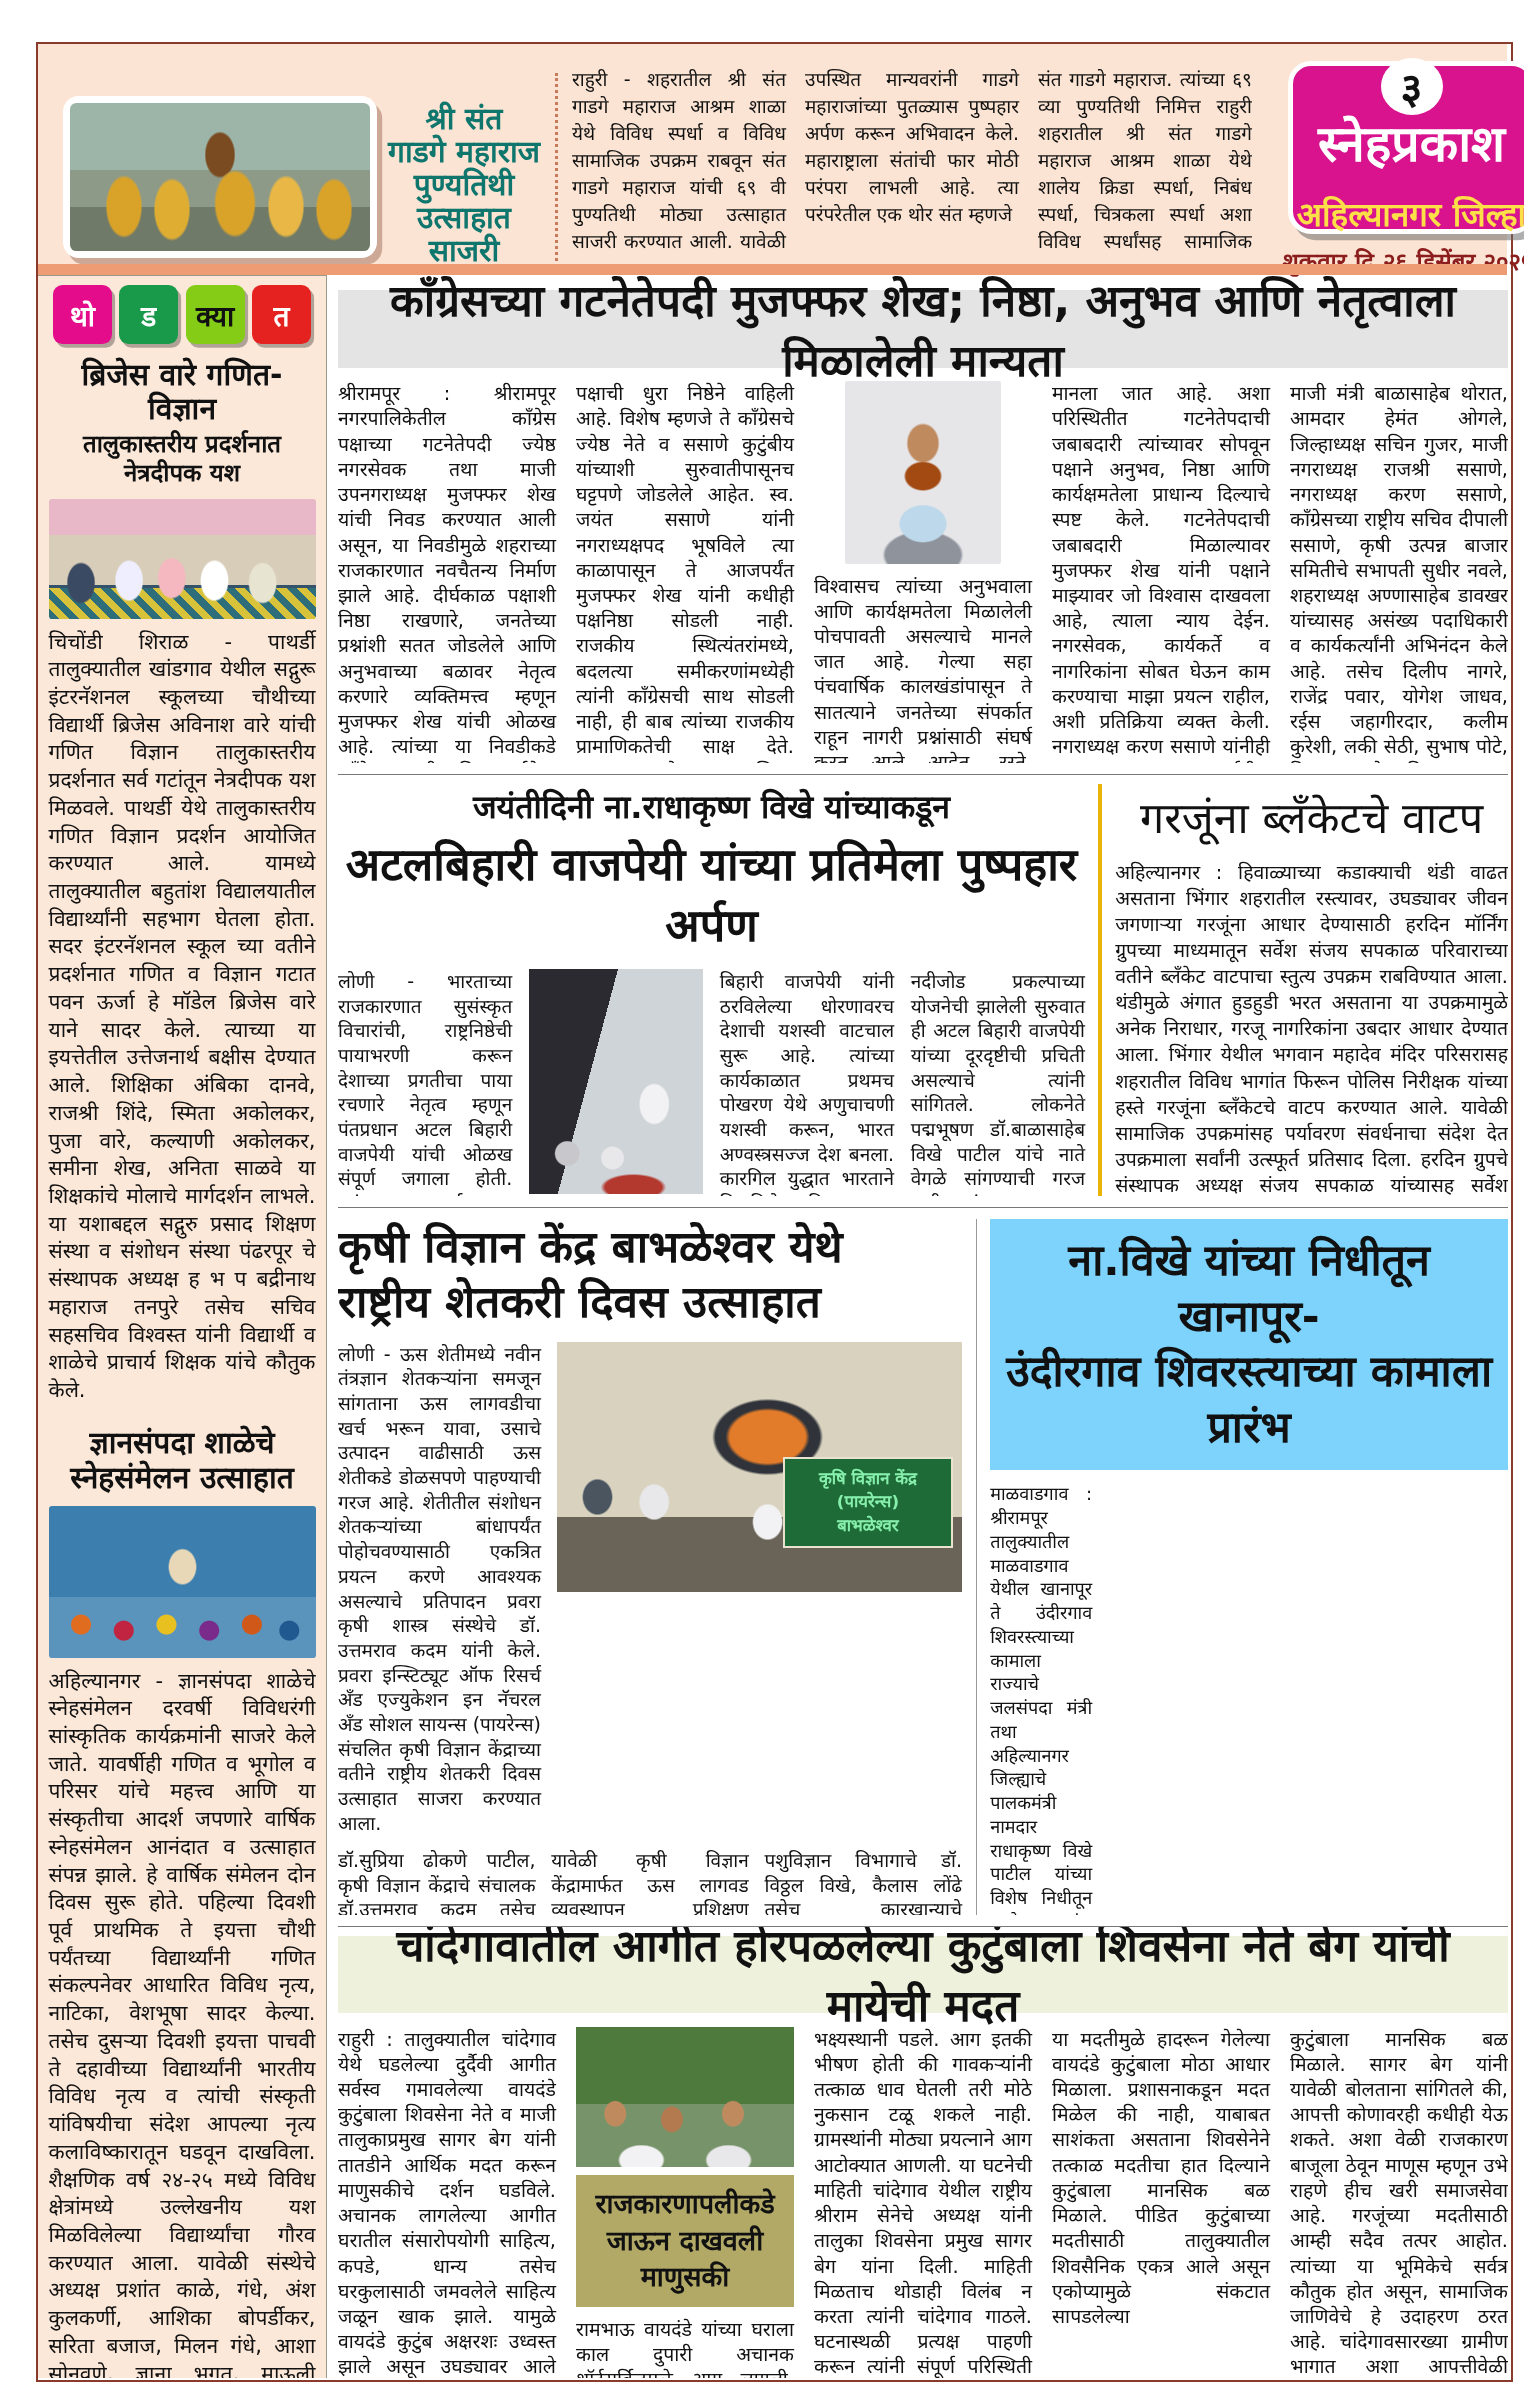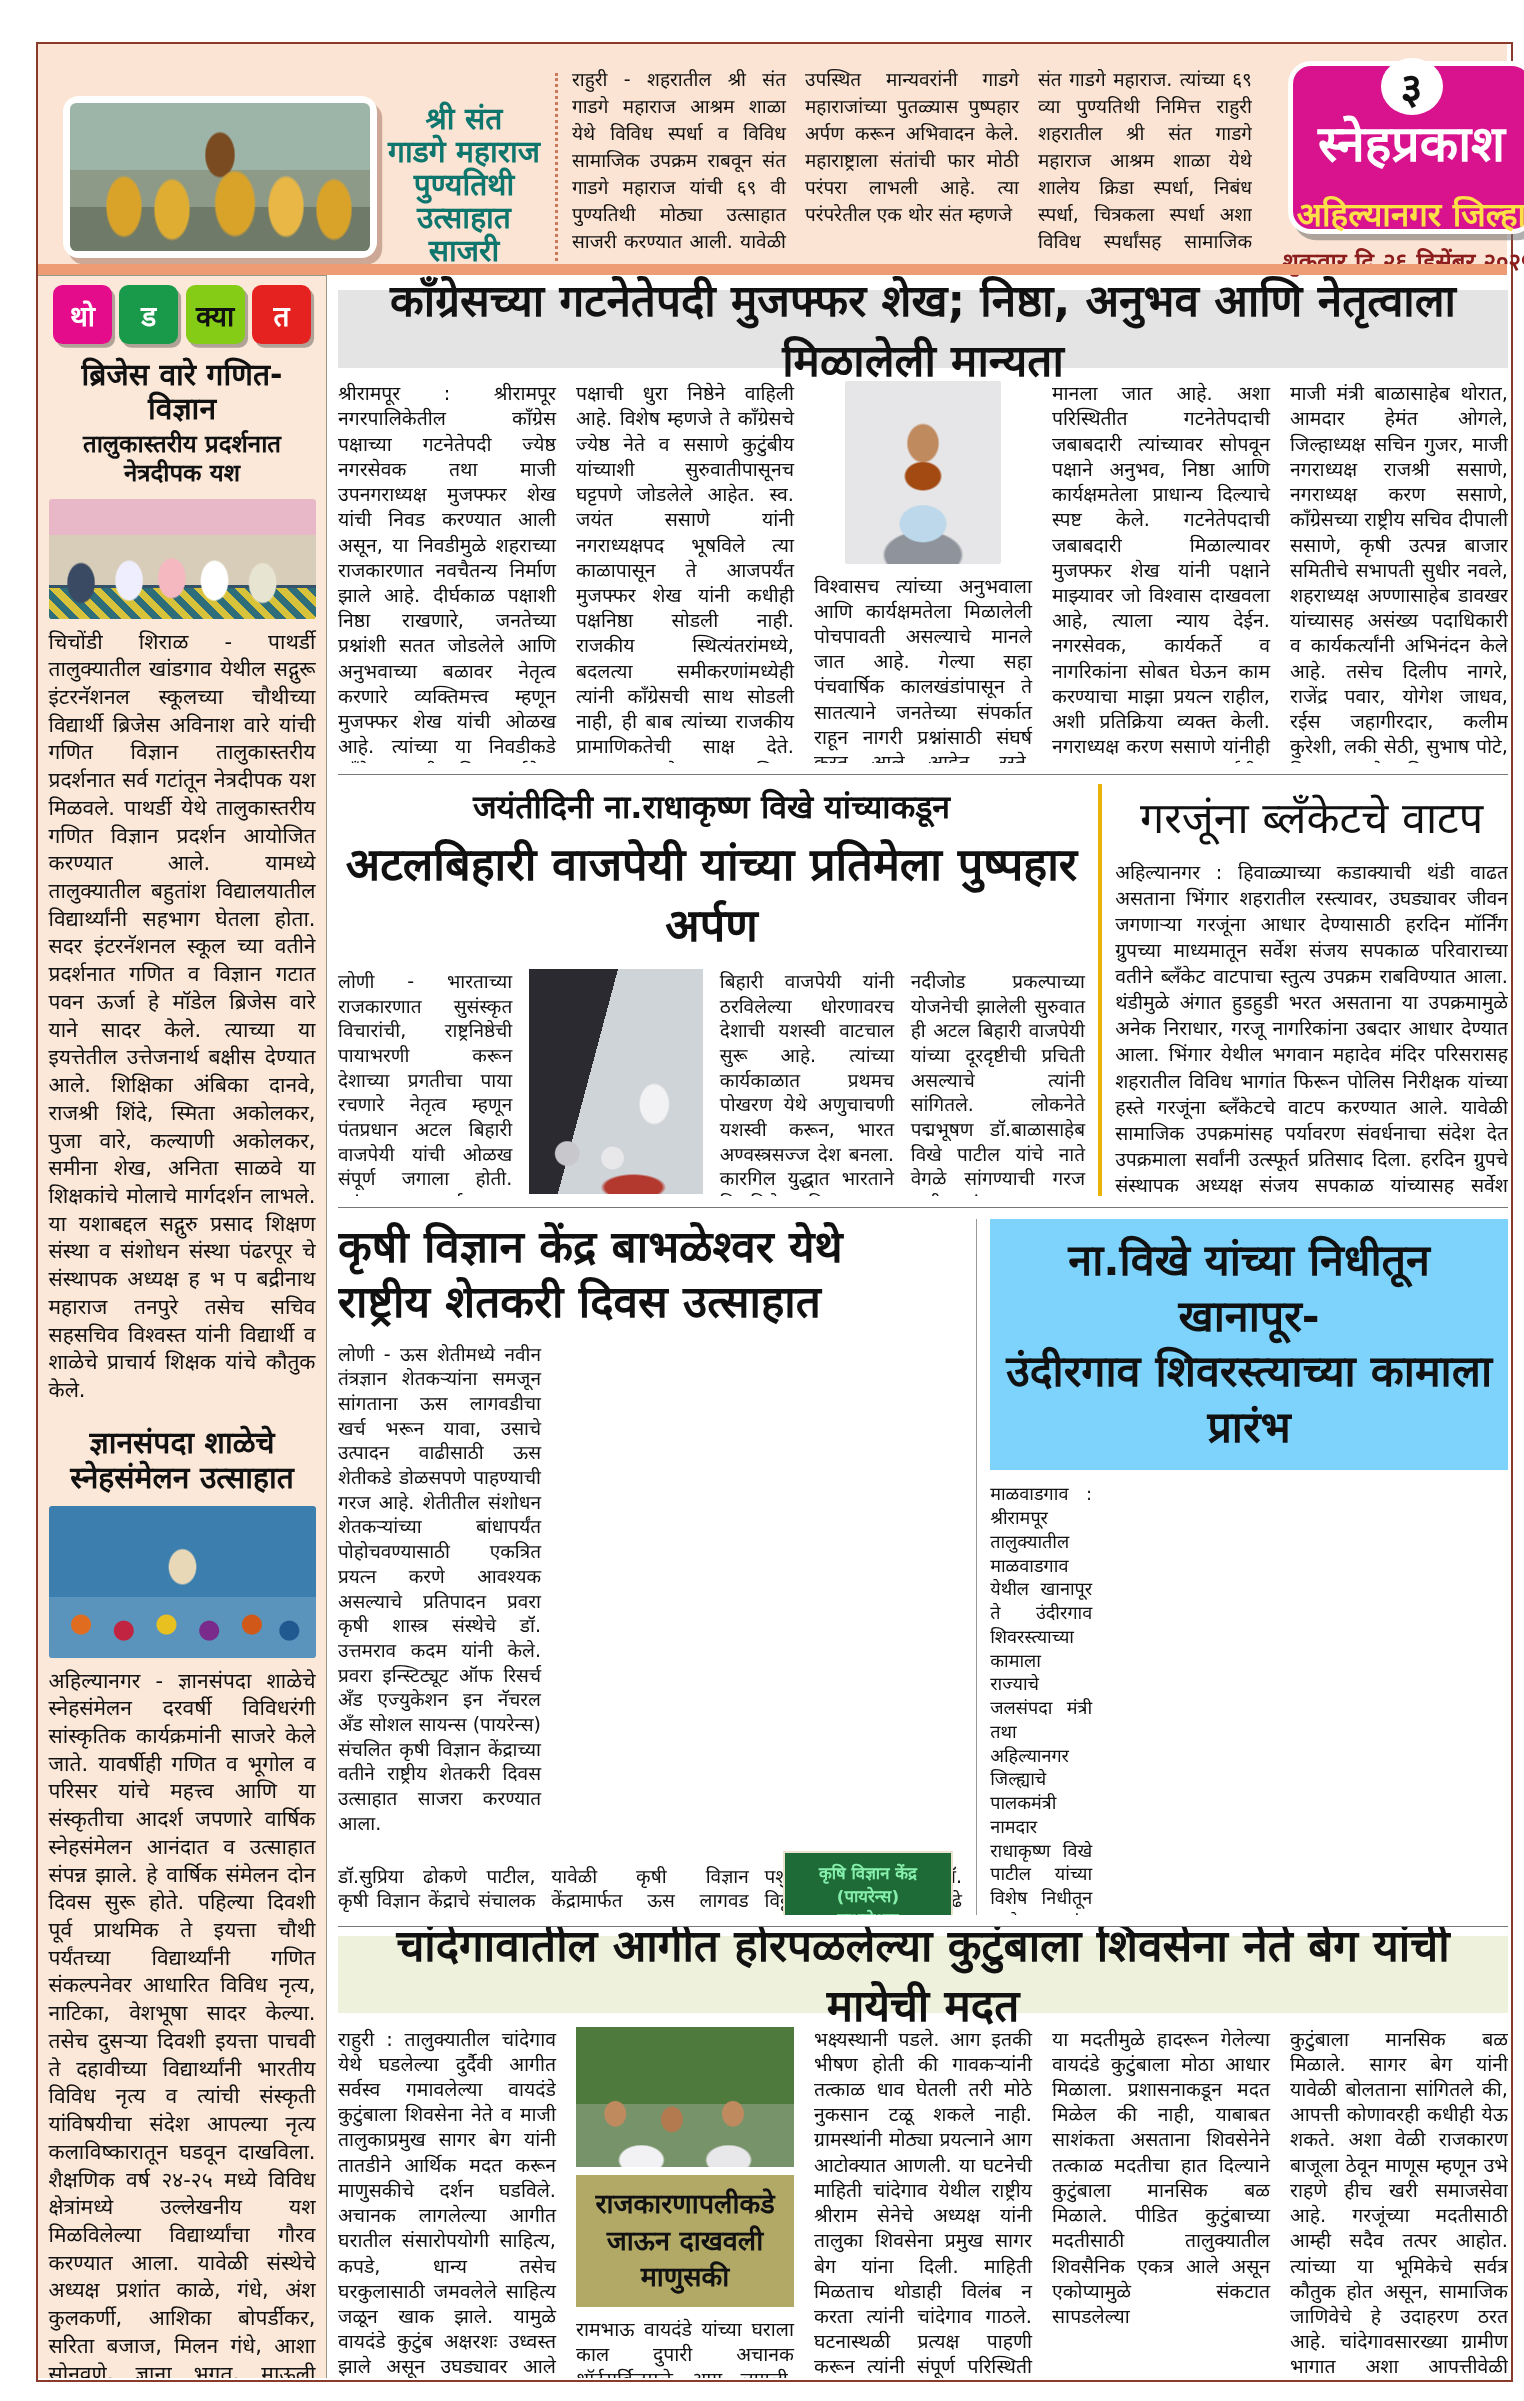--- a/index.html
+++ b/index.html
@@ -97,21 +97,21 @@
       radial-gradient(63px 26px at 60% 97%,#b3392f 0 45%,transparent 52%),
       radial-gradient(31px 42px at 72% 60%,#f2f2f4 0 45%,transparent 50%),
       linear-gradient(105deg,#2a2a30 0 38%,#cfd4d8 38% 100%);}
   .bl-h{text-align:center;font-weight:normal;font-size:43px;margin-top:3.1px;}
   .bl-body{margin-top:13.6px;font-size:19.4px;line-height:1.345;text-align:justify;}
 
   .row-c{display:flex;margin-top:10.5px;border-top:1.6px solid #777;padding-top:11.5px;height:696px;overflow:hidden;}
   .c-left{width:624px;padding-right:13.6px;border-right:1px solid #999;}
   .c-right{flex:1;padding-left:13.6px;}
   .fm-h{font-weight:bold;font-size:44px;line-height:1.25;}
-  .c-top{display:flex;gap:15.7px;margin-top:12.6px;flex-direction:column;}
+  .c-top{display:flex;gap:15.7px;margin-top:12.6px;}
   .c-lead{width:203px;font-size:19px;line-height:1.30;text-align:justify;}
   .fm-photo{flex:1;height:250px;position:relative;background:
       radial-gradient(31px 37px at 10% 62%,#4a5560 0 45%,transparent 50%),
       radial-gradient(31px 37px at 24% 64%,#e8e8ea 0 45%,transparent 50%),
       radial-gradient(31px 37px at 52% 72%,#f2f2f4 0 45%,transparent 50%),
       radial-gradient(84px 58px at 52% 38%,#e27b2a 0 45%,#30343a 50% 62%,transparent 66%),
       linear-gradient(180deg,#d8d2bf 0 70%,#6a6458 70% 100%);}
   .fm-board{position:absolute;right:9.4px;top:46%;width:157px;background:#1e6b38;color:#86efac;border:2.6px solid #e8e2cf;
             text-align:center;font-weight:bold;font-size:16.7px;line-height:1.4;padding:8.4px 4.2px;}
   .cols3{display:flex;gap:15.7px;margin-top:12.6px;text-align:justify;}

